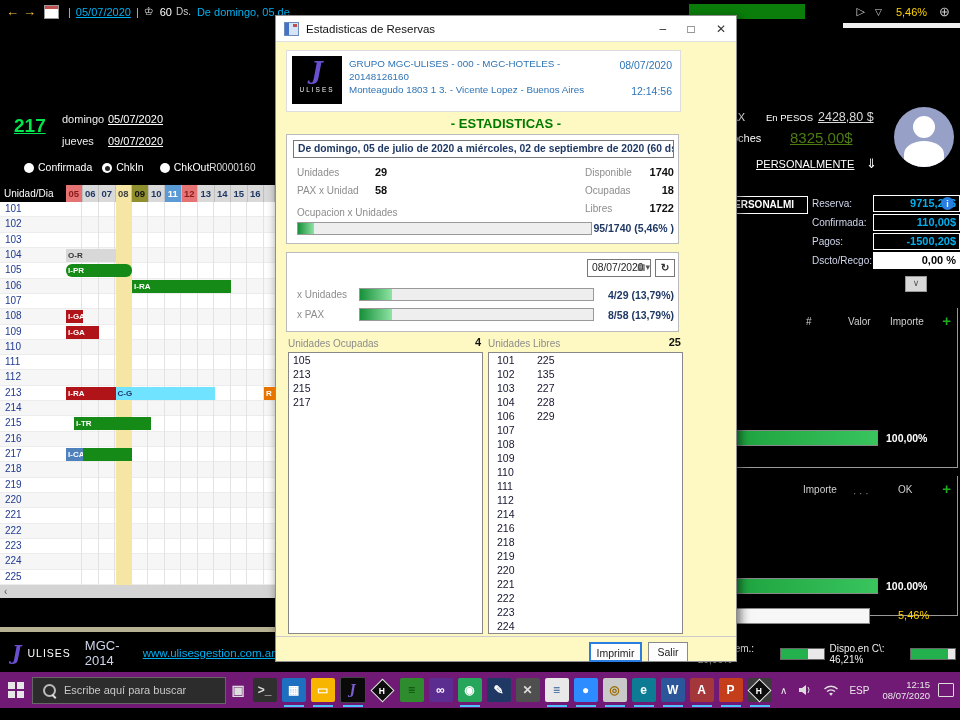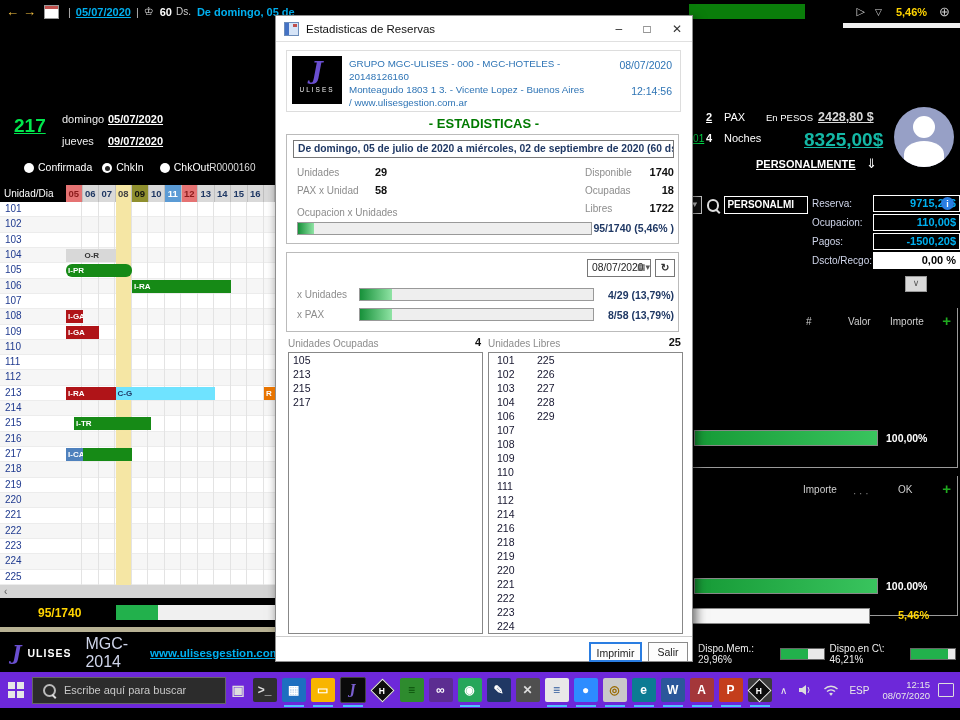--- a/index.html
+++ b/index.html
@@ -1,21 +1,21 @@
 <!DOCTYPE html>
 <html><head>
 <meta charset="utf-8">
 <style>
   html,body{margin:0;padding:0;background:#000;width:960px;height:720px;overflow:hidden}
   #screen{position:relative;width:960px;height:720px;font-family:"Liberation Sans",sans-serif;background:#000;color:#fff}
   .abs{position:absolute}
   .sep{color:#bbb;margin:0 5px}
   .cyan{color:#00b0f0}
   .und{text-decoration:underline}
-  .bold{font-weight:bold}
+  .bold{font-weight:normal}
 
   
   #titlebar{left:0;top:8;width:960px;height:28px;background:#000;font-size:10.5px;color:#e8e8e8;display:flex;align-items:center;padding-left:8px;box-sizing:border-box}
   #winctl{right:0;top:8;width:117px;height:28px;background:#f0f0f0;color:#444;display:flex;align-items:center;justify-content:space-around;font-size:13px}
   #menubar{left:0;top:36;width:960px;height:22px;background:#000;display:flex;align-items:center;font-size:11px;padding:0 8px;box-sizing:border-box}
   #toolbar{left:0;top:58;width:960px;height:22px;background:#000;border-top:1px solid #222;display:flex;align-items:center;font-size:11px;padding:0 6px;box-sizing:border-box}
   #datenav{left:0;top:80;width:960px;height:23px;background:#000;display:flex;align-items:center;font-size:11px;padding:0 6px;box-sizing:border-box}
   .mspace{margin-right:14px}
   .icircle{width:13px;height:13px;border-radius:50%;background:#2a7de1;color:#fff;font-size:9px;font-weight:bold;display:inline-flex;align-items:center;justify-content:center;margin-right:10px}
   .warn{width:15px;height:13px;background:#ffc400;clip-path:polygon(50% 0,100% 100%,0 100%);position:relative;display:inline-block;margin:0 4px}
@@ -73,21 +73,21 @@
   #vlines{position:absolute;left:66px;top:0;right:0;height:383px;z-index:1;background:repeating-linear-gradient(90deg,transparent 0,transparent 15.5px,#e3e3e3 15.5px,#e3e3e3 16.5px)}
   #hscroll{left:0;top:585px;width:275px;height:13px;background:#d4d4d4;color:#555;font-size:10px;line-height:13px;padding-left:4px;box-sizing:border-box}
   #occrow{left:0;top:598px;width:275px;height:29px;background:#000;display:flex;align-items:center}
   #occtrack{width:163px;height:15px;background:#f0f0f0;margin-left:35px}
   #occtrack div{height:100%;background:#22b14c}
   #tanstrip{left:0;top:627px;width:275px;height:5px;background:#b8b294}
   #footerL{left:0;top:633px;width:275px;height:39px;background:#000;display:flex;align-items:center;font-size:11px}
   .jlogo{font-family:"DejaVu Serif",serif;font-style:italic;font-weight:bold;color:#6a4fd0}
 
   
-  #modal{left:275px;top:15px;width:418px;height:647px;background:#ffffff;border:1px solid #8f8f8f;box-shadow:3px 4px 10px rgba(0,0,0,.6);color:#222;box-sizing:border-box}
+  #modal{left:275px;top:15px;width:462px;height:647px;background:#fef9c3;border:1px solid #8f8f8f;box-shadow:3px 4px 10px rgba(0,0,0,.6);color:#222;box-sizing:border-box}
   #mtitle{position:absolute;left:0;top:0;width:100%;height:26px;background:#fff;display:flex;align-items:center;font-size:11.5px;color:#111;border-bottom:1px solid #e0e0e0;box-sizing:border-box}
   .formicon{width:13px;height:12px;background:#d6e4f7;border:1px solid #6b8cba;margin:0 7px 0 8px;position:relative}
   .formicon::before{content:"";position:absolute;left:0;top:0;width:4px;height:100%;background:#4472c4}
   .formicon::after{content:"";position:absolute;right:1px;top:1px;width:4px;height:3px;background:#c0504d}
   .mctl{color:#333;font-size:12px;margin-right:18px}
   #mheader{position:absolute;left:10px;top:34px;width:393px;height:60px;background:#fff;border:1px solid #ddd}
   #mlogo{position:absolute;left:5px;top:5px;width:50px;height:48px;background:#000;text-align:center}
   #mlogo .j{font-size:24px;line-height:30px}
   #mlogo .u{font-size:6.5px;color:#eee;letter-spacing:2px}
   .orgline{color:#2e74b5;font-size:9.8px;line-height:13px}
@@ -102,21 +102,21 @@
   .mval{position:absolute;color:#1f3864;font-weight:bold;font-size:10.5px;text-align:right}
   .listbox{position:absolute;top:336px;width:193px;height:280px;background:#fff;border:1px solid #888;font-size:10.5px;color:#15152e;overflow:hidden}
   .listbox div{line-height:14px;padding-left:4px}
   .lcol{position:absolute;top:0}
   #mfootline{position:absolute;left:0;top:620px;width:100%;border-top:1px solid #ccc}
   .mbtn{position:absolute;top:626px;height:20px;background:#fdfdfd;border:1px solid #8a8a8a;font-size:10.5px;text-align:center;line-height:18px;box-sizing:border-box}
   #btn-print{left:313px;width:53px;border:2px solid #2a7de1}
   #btn-exit{left:372px;width:40px}
 
   
-  #taskbar{left:0;top:672px;width:960px;height:36px;background:#6d28d9;display:flex;align-items:center}
+  #taskbar{left:0;top:672px;width:960px;height:36px;background:#701a75;display:flex;align-items:center}
   #start{width:40px;height:36px;display:flex;align-items:center;justify-content:center}
   #start .wlogo{display:grid;grid-template-columns:7px 7px;grid-gap:1.5px}
   #start .wlogo span{width:7px;height:7px;background:#e6e6e6}
   #tsearch{width:242px;height:27px;background:#2c2c2c;border:1px solid #666;display:flex;align-items:center;color:#c8c8c8;font-size:11px;box-sizing:border-box}
   .ticon{width:24px;height:24px;margin:0 2.5px;border-radius:2px;display:flex;align-items:center;justify-content:center;font-size:12px;font-weight:bold;position:relative}
   .ticon.run::after{content:"";position:absolute;left:2px;right:2px;bottom:-5px;height:2.5px;background:#4cc2ff}
   .ticon.active{background:#3c3c3c !important}
   .tdiamond{width:15px;height:15px;transform:rotate(45deg);border:1.5px solid #e8e8e8;background:#0d0d0d;display:flex;align-items:center;justify-content:center}
   .tdiamond span{transform:rotate(-45deg);font-size:8.5px;color:#fff;font-weight:bold}
   #tray{margin-left:auto;display:flex;align-items:center;color:#e8e8e8;font-size:11px}
@@ -218,41 +218,41 @@
   </div>
 
   <div class="abs" id="detailR">
     <span class="abs bold und" style="left:18px;top:8px">2</span>
     <span class="abs" style="left:36px;top:8px">PAX</span>
     <span class="abs" style="left:78px;top:9px;font-size:9.5px">En PESOS</span>
     <span class="abs bold und" style="left:130px;top:7px;font-size:12.5px;color:#d9d9d9">2428,80 $</span>
     <span class="abs und" style="left:-6px;top:30px;color:#00e64d;font-size:10px">0001</span>
     <span class="abs bold" style="left:18px;top:29px">4</span>
     <span class="abs" style="left:36px;top:29px">Noches</span>
-    <span class="abs bold und" style="left:116px;top:26px;font-size:19px;color:#14b8a6">8325,00$</span>
+    <span class="abs bold und" style="left:102px;top:26px;font-size:15px;color:#4d7c0f">8325,00$</span>
     <span class="abs bold und" style="left:68px;top:55px;font-size:11px">PERSONALMENTE</span>
     <span class="abs" style="left:178px;top:53px;font-size:13px">⇓</span>
     <div id="avatar">
         <div class="head"></div>
         <div class="body"></div>
       </div>
   </div>
 
   <div class="abs" style="left:688px;top:194px;width:120px;height:22px;display:flex;align-items:center">
     <span style="width:12px;height:16px;border:1px solid #ccc;background:#111;color:#ddd;font-size:8px;text-align:center;line-height:15px">▼</span>
     <span class="mag"></span>
     <span style="display:inline-block;width:82px;height:16px;border:1px solid #fff;background:#000;font-weight:bold;font-size:10px;line-height:16px;padding-left:2px;overflow:hidden;white-space:nowrap">PERSONALMI</span>
   </div>
   <div class="abs" id="fields" style="left:812px;top:194px;width:148px">
       <div class="fieldrow">
         <span class="flabel">Reserva:</span>
         <span class="fbox">9715,20$</span>
       </div>
       <div class="fieldrow">
-        <span class="flabel">Ocupacion:</span>
+        <span class="flabel">Confirmada:</span>
         <span class="fbox">110,00$</span>
       </div>
       <div class="fieldrow">
         <span class="flabel">Pagos:</span>
         <span class="fbox">-1500,20$</span>
       </div>
       <div class="fieldrow">
         <span class="flabel">Dscto/Recgo:</span>
         <span class="fbox light">0,00 %</span>
       </div>
@@ -321,21 +321,21 @@
           <span class="rlabel">101</span>
         </div>
         <div class="grow alt">
           <span class="rlabel">102</span>
         </div>
         <div class="grow">
           <span class="rlabel">103</span>
         </div>
         <div class="grow alt">
           <span class="rlabel">104</span>
-          <div class="gbar bar-gray" style="left: 66px; width: 49.5px; text-align: center;">O-R</div>
+          <div class="gbar bar-gray" style="left: 66px; width: 49.5px;">O-R</div>
         </div>
         <div class="grow">
           <span class="rlabel">105</span>
           <div class="gbar bar-green" style="left: 66px; width: 66px; border-radius: 6px;">I-PR</div>
         </div>
         <div class="grow alt">
           <span class="rlabel">106</span>
           <div class="gbar bar-green" style="left: 132px; width: 99px;">I-RA</div>
         </div>
         <div class="grow">
@@ -399,31 +399,25 @@
         </div>
         <div class="grow alt">
           <span class="rlabel">224</span>
         </div>
         <div class="grow">
           <span class="rlabel">225</span>
         </div>
       </div>
   </div>
   <div class="abs" id="hscroll">‹</div>
-  <div class="abs" id="occrow">
-    <span class="bold" style="color:#ffd400;font-size:12px;margin-left:38px">95/1740</span>
-    <div id="occtrack">
-        <div style="width: 26%;"></div>
-      </div>
-  </div>
   <div class="abs" id="tanstrip"></div>
   <div class="abs" id="footerL">
     <span class="jlogo" style="font-size:20px;margin:0 6px 0 12px">J</span>
     <span class="bold" style="letter-spacing:1px;font-size:10.5px;margin-right:14px">ULISES</span>
-    <span style="color:#cfd5ea;font-size:16px;margin-right:22px">MGC-2014</span>
+    <span style="color:#cfd5ea;font-size:13px;margin-right:22px">MGC-2014</span>
     <span class="cyan und bold" style="font-size:11.5px">www.ulisesgestion.com.ar</span>
   </div>
 
   <div class="abs" id="modal">
     <div id="mtitle">
       <span class="formicon"></span>
       <span>Estadisticas de Reservas</span>
       <span style="margin-left:auto">
         <span class="mctl">–</span>
         <span class="mctl">□</span>
@@ -431,21 +425,20 @@
       </span>
     </div>
     <div id="mheader">
       <div id="mlogo">
         <div class="j jlogo">J</div>
           <div class="u">ULISES</div>
       </div>
       <div style="position:absolute;left:62px;top:6px;width:250px">
         <div class="orgline">GRUPO MGC-ULISES - 000 - MGC-HOTELES - 20148126160</div>
         <div class="orgline">Monteagudo 1803 1 3. - Vicente Lopez - Buenos Aires</div>
-        <div class="orgline">/ www.ulisesgestion.com.ar</div>
       </div>
       <div id="mdt">
         <div>08/07/2020</div>
         <div style="margin-top:14px">12:14:56</div>
       </div>
     </div>
     <div id="mheading">- ESTADISTICAS -</div>
 
     <div class="msection" style="top:118px;height:110px">
       <div class="mtitlebox" style="left:6px;top:5px;width:381px;height:18px">De domingo, 05 de julio de 2020 a miércoles, 02 de septiembre de 2020 (60 ds.)</div>
@@ -512,21 +505,21 @@
           <div>218</div>
           <div>219</div>
           <div>220</div>
           <div>221</div>
           <div>222</div>
           <div>223</div>
           <div>224</div>
         </div>
       <div class="lcol" id="list-free2" style="left:40px;width:40px">
           <div>225</div>
-          <div>226</div>
+          <div>135</div>
           <div>227</div>
           <div>228</div>
           <div>229</div>
         </div>
     </div>
 
     <div id="mfootline"></div>
     <div class="mbtn" id="btn-print">Imprimir</div>
     <div class="mbtn" id="btn-exit">Salir</div>
   </div>

